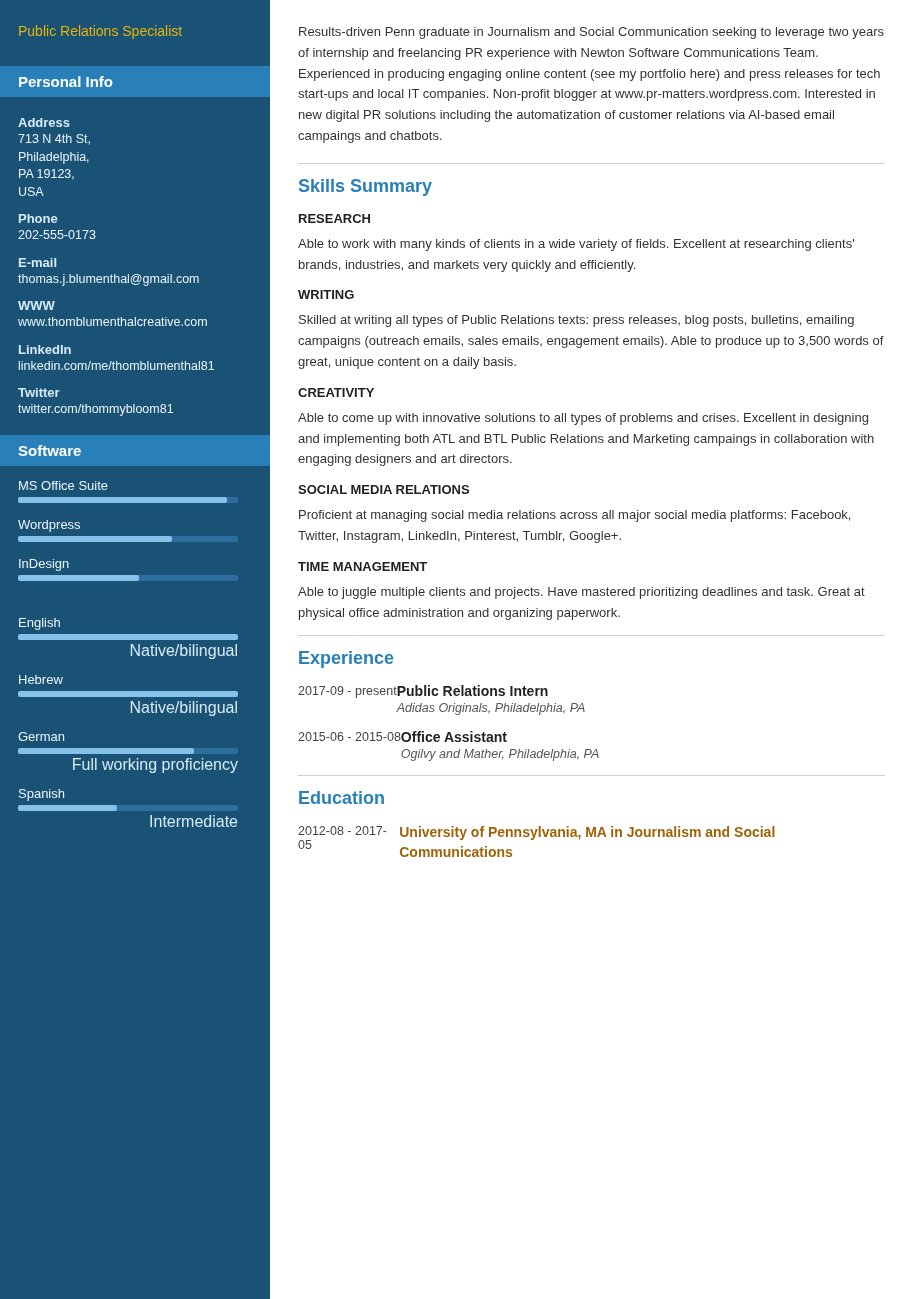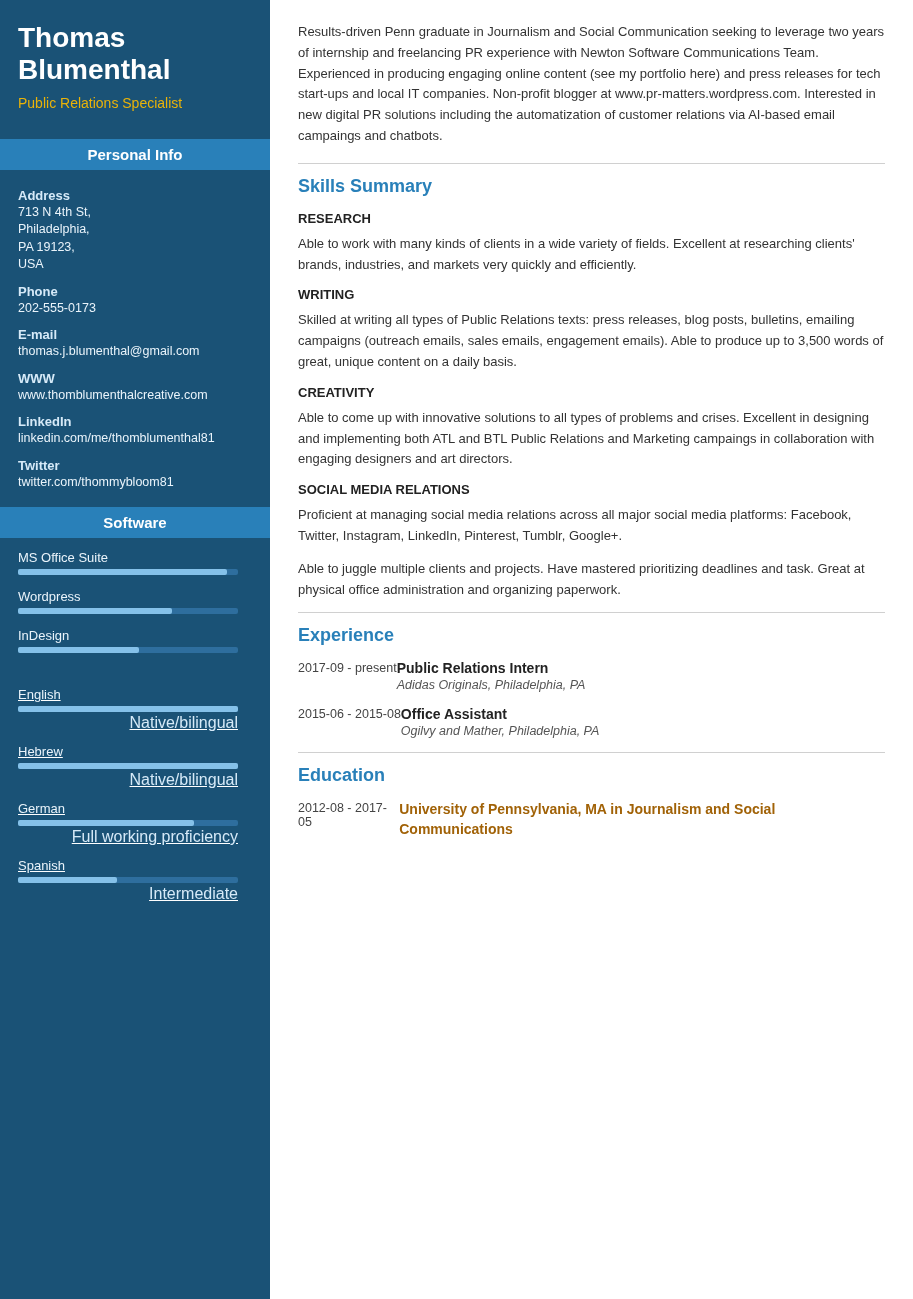--- a/index.html
+++ b/index.html
@@ -37,21 +37,20 @@
       font-weight: normal;
       line-height: 1.3;
     }
     .section-header {
       background: #2980b9;
       color: #fff;
       font-size: 15px;
       font-weight: bold;
       padding: 7px 18px;
       margin-top: 12px;
-      text-align: center;
     }
     .section-content {
       padding: 8px 18px 4px 18px;
     }
     .info-label {
       font-weight: bold;
       font-size: 13px;
       color: #d6eaf8;
       margin-top: 10px;
       margin-bottom: 1px;
@@ -187,21 +186,20 @@
       font-weight: bold;
       color: #a16207;
       line-height: 1.4;
     }
   </style>
 </head>
 <body>
 
 <div class="sidebar">
   <div class="sidebar-header">
-    <div class="sidebar-name">Thomas Blumenthal</div>
     <div class="sidebar-title">Public Relations Specialist</div>
   </div>
 
   <div class="section-header">Personal Info</div>
   <div class="section-content">
     <div class="info-label">Address</div>
     <div class="info-value">713 N 4th St,<br>Philadelphia,<br>PA 19123,<br>USA</div>
     <div class="info-label">Phone</div>
     <div class="info-value">202-555-0173</div>
     <div class="info-label">E-mail</div>
@@ -229,21 +227,21 @@
       </div>
     </div>
       <div class="skill-row">
       <div class="skill-name">InDesign</div>
       <div class="skill-bar-bg">
         <div class="skill-bar-fill" style="width:121.00000000000001px;max-width:220px;"></div>
       </div>
     </div>
     </div>
 
-  <div class="section-content" id="language-bars" style="padding-top:12px;padding-bottom:8px;text-decoration:underline;">
+  <div class="section-content" id="language-bars" style="padding-top:12px;padding-bottom:8px;">
       <div class="lang-row">
       <div class="lang-name">English</div>
       <div class="lang-bar-bg">
         <div class="lang-bar-fill" style="width:220.00000000000003px;max-width:220px;"></div>
       </div>
       <span class="lang-level">Native/bilingual</span>
     </div>
       <div class="lang-row">
       <div class="lang-name">Hebrew</div>
       <div class="lang-bar-bg">
@@ -284,20 +282,21 @@
     </div>
       <div>
       <div class="skill-section-label">CREATIVITY</div>
       <p class="skill-desc">Able to come up with innovative solutions to all types of problems and crises. Excellent in designing and implementing both ATL and BTL Public Relations and Marketing campaings in collaboration with engaging designers and art directors.</p>
     </div>
       <div>
       <div class="skill-section-label">SOCIAL MEDIA RELATIONS</div>
       <p class="skill-desc">Proficient at managing social media relations across all major social media platforms: Facebook, Twitter, Instagram, LinkedIn, Pinterest, Tumblr, Google+.</p>
     </div>
       <div>
+      <div class="skill-section-label">TIME MANAGEMENT</div>
       <p class="skill-desc">Able to juggle multiple clients and projects. Have mastered prioritizing deadlines and task. Great at physical office administration and organizing paperwork.</p>
     </div>
     </div>
 
   <hr class="divider">
   <div class="section-title">Experience</div>
   <div id="experience-list">
       <div class="experience-row">
       <div class="exp-date">2017-09 - present</div>
       <div class="exp-details">

